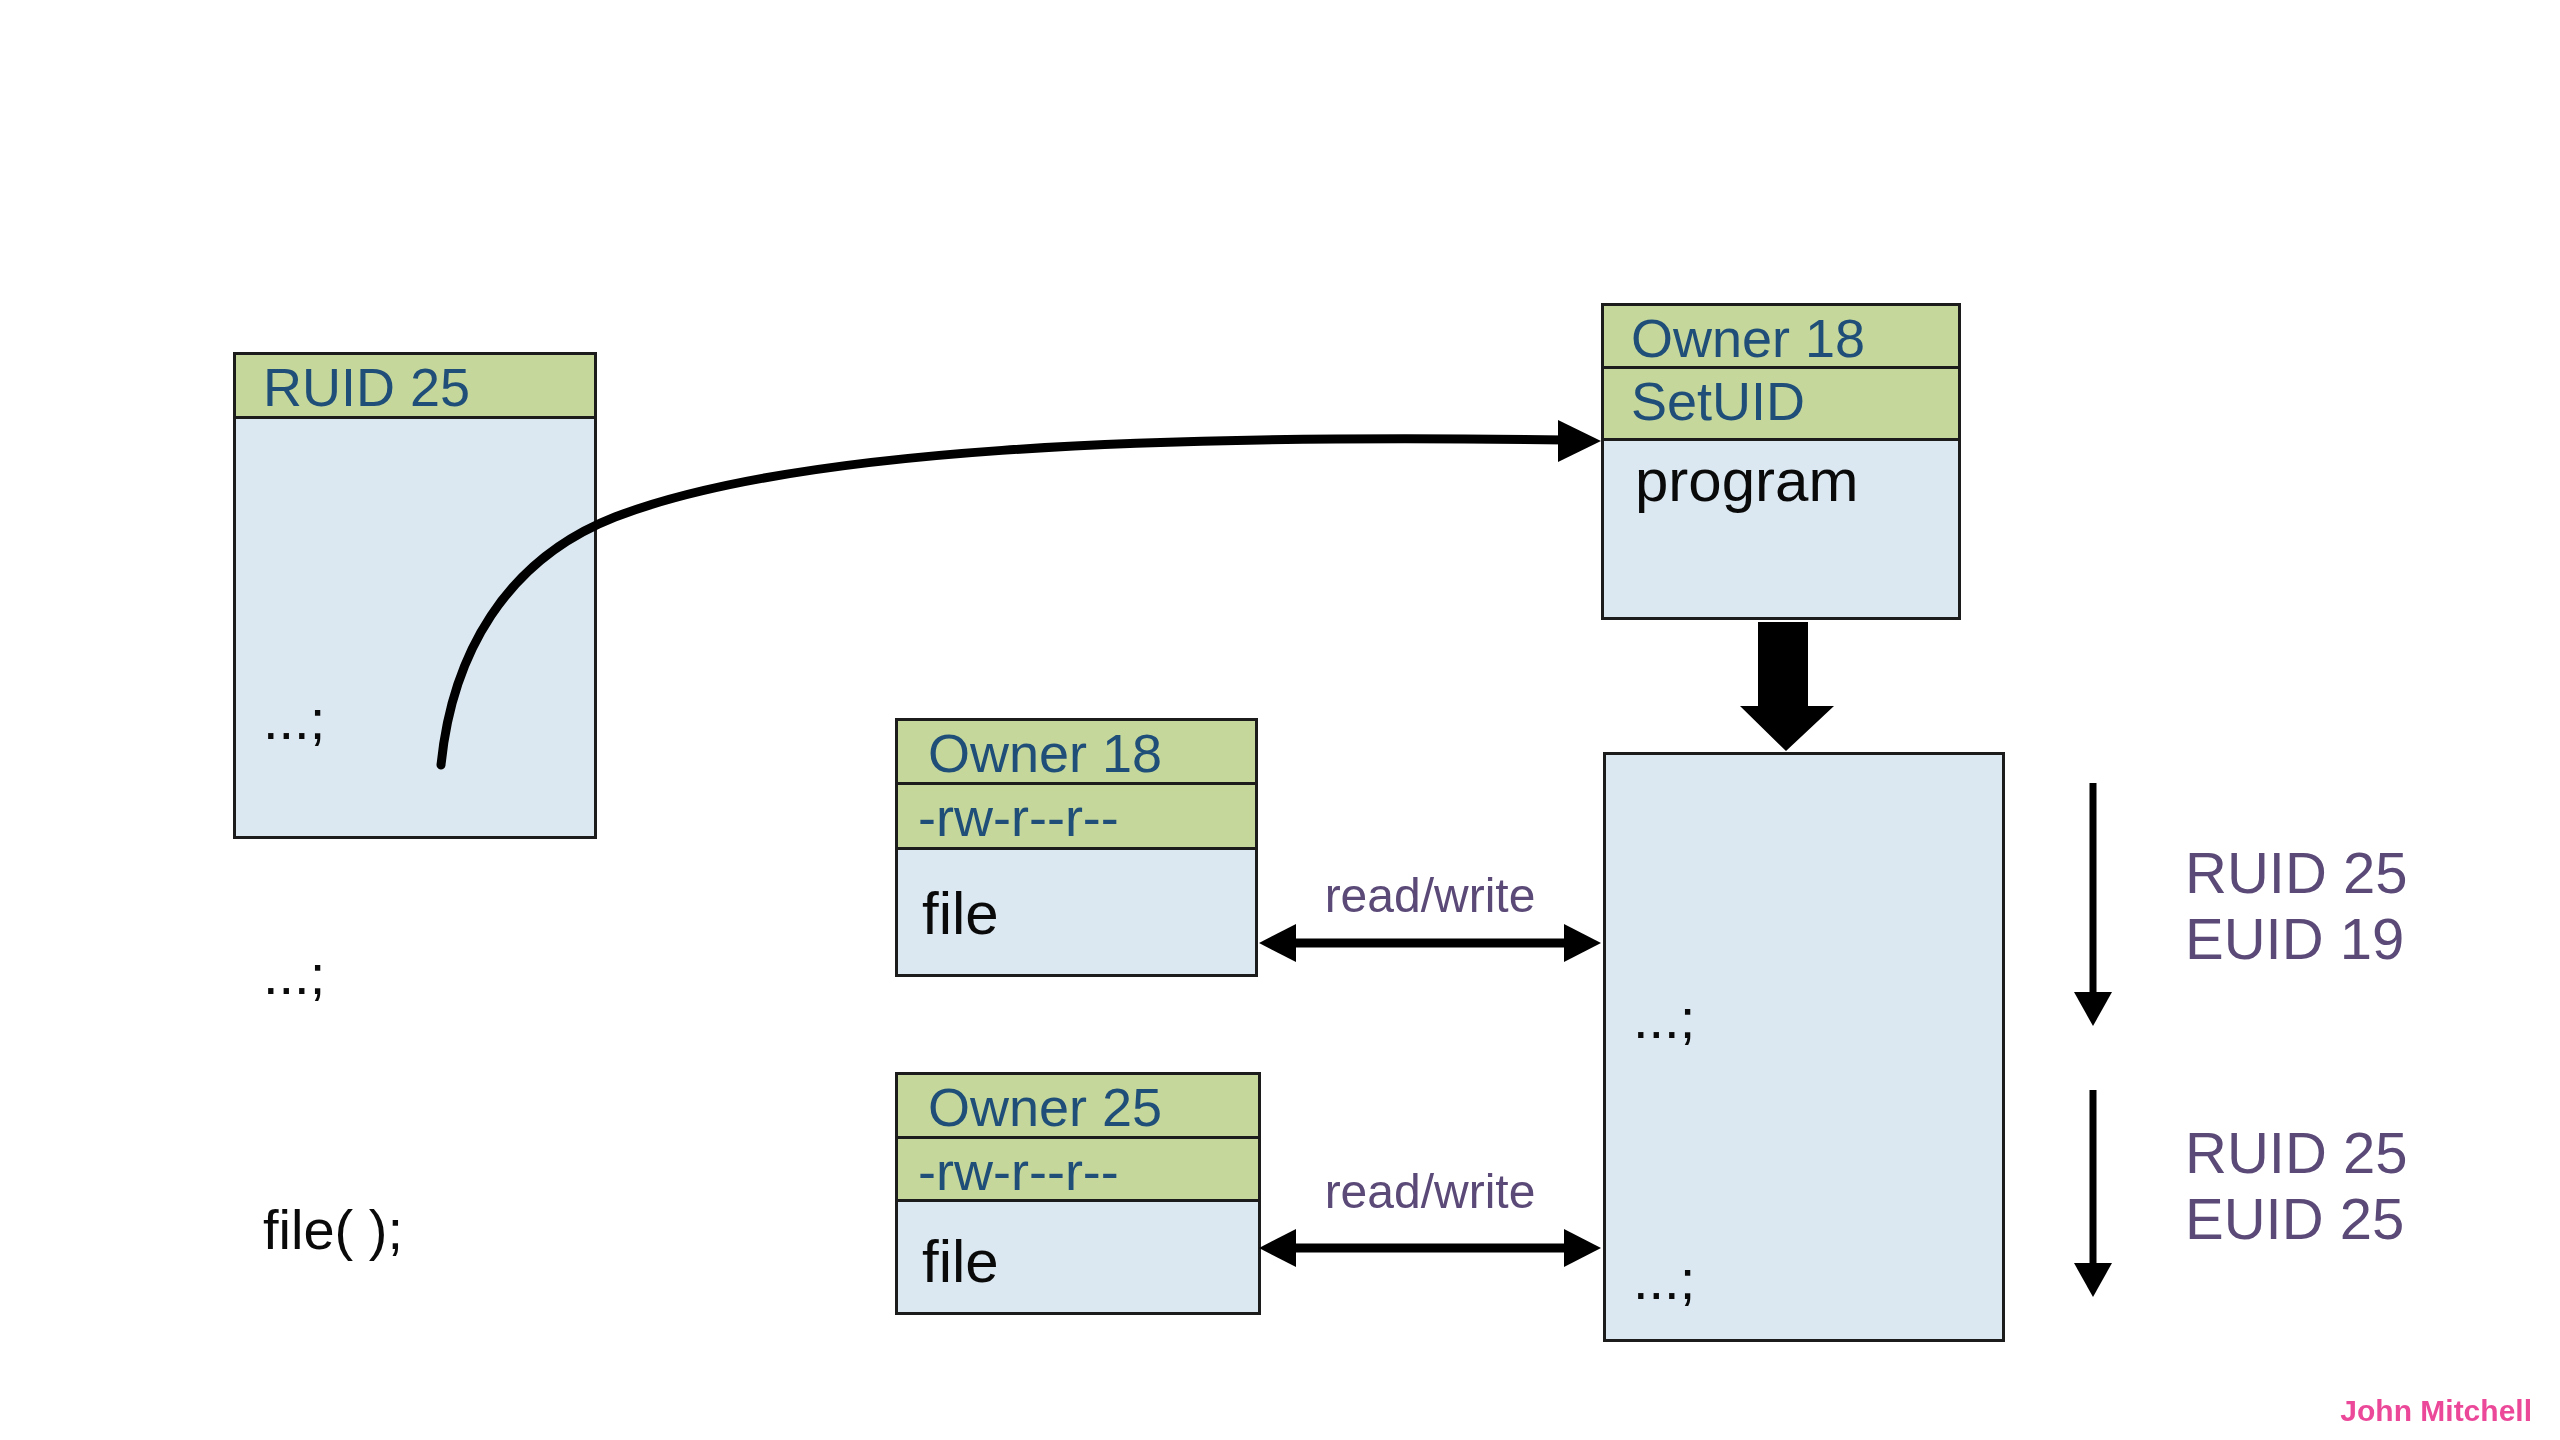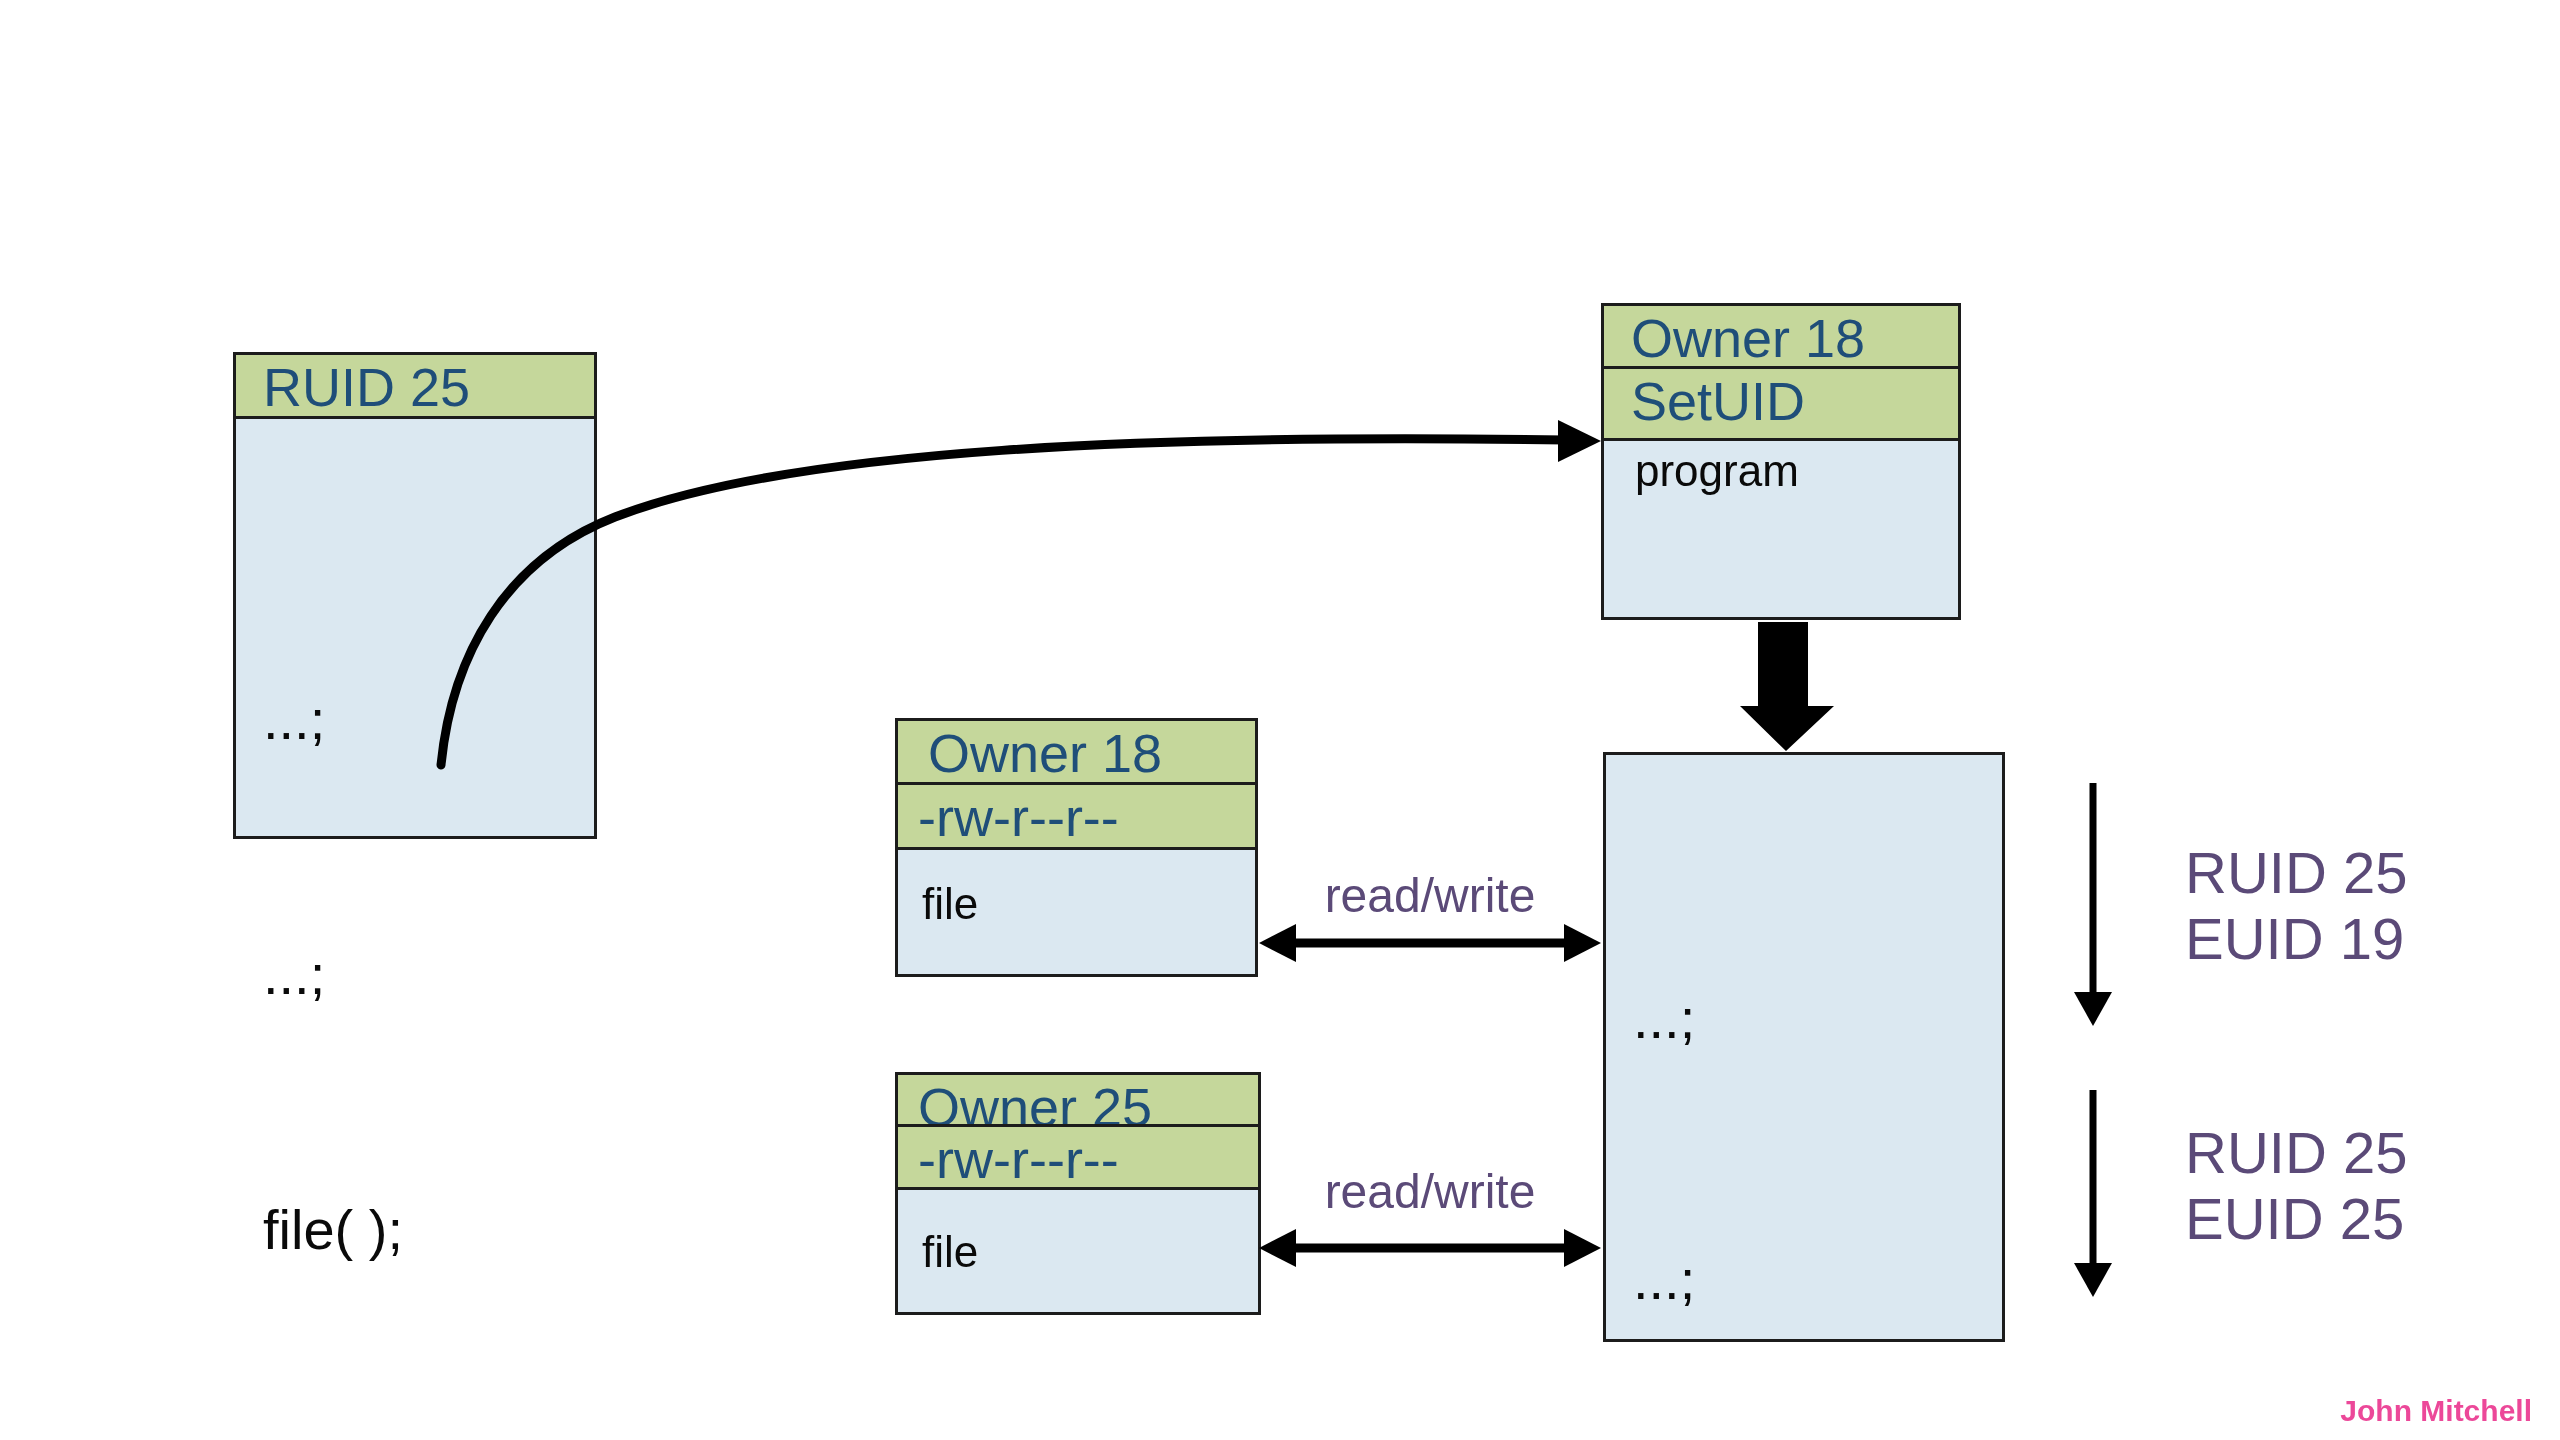--- a/index.html
+++ b/index.html
@@ -45,21 +45,21 @@
     overflow:hidden;
   }
   .codeLines{
     position:absolute;
     font-size:56px;
     color:#0a0a0a;
     white-space:pre;
   }
   .bodyLabel{
     position:absolute;
-    font-size:44px;
+    font-size:60px;
     color:#0a0a0a;
     white-space:nowrap;
   }
   .rwLabel{
     position:absolute;
     width:340px;
     text-align:center;
     font-size:48px;
     color:var(--purple);
     white-space:nowrap;
@@ -115,21 +115,21 @@
     </div>
   </div>
 
   <div class="tbox" style="left:895px;top:718px;width:363px;height:259px;">
     <div class="hdr" style="height:64px;padding-left:30px;">Owner 18</div>
     <div class="hdr" style="height:65px;padding-left:20px;">-rw-r--r--</div>
     <div class="bodyLabel" style="left:24px;top:158px;">file</div>
   </div>
 
   <div class="tbox" style="left:895px;top:1072px;width:366px;height:243px;">
-    <div class="hdr" style="height:52px;padding-left:20px;">Owner 25</div>
+    <div class="hdr" style="height:64px;padding-left:30px;">Owner 25</div>
     <div class="hdr" style="height:63px;padding-left:20px;">-rw-r--r--</div>
     <div class="bodyLabel" style="left:24px;top:152px;">file</div>
   </div>
 
   <div class="rwLabel" style="left:1260px;top:868px;">read/write</div>
   <div class="rwLabel" style="left:1260px;top:1164px;">read/write</div>
 
   <div class="uidLabel" style="left:2185px;top:840px;">
     <div>RUID 25</div>
     <div>EUID 19</div>

